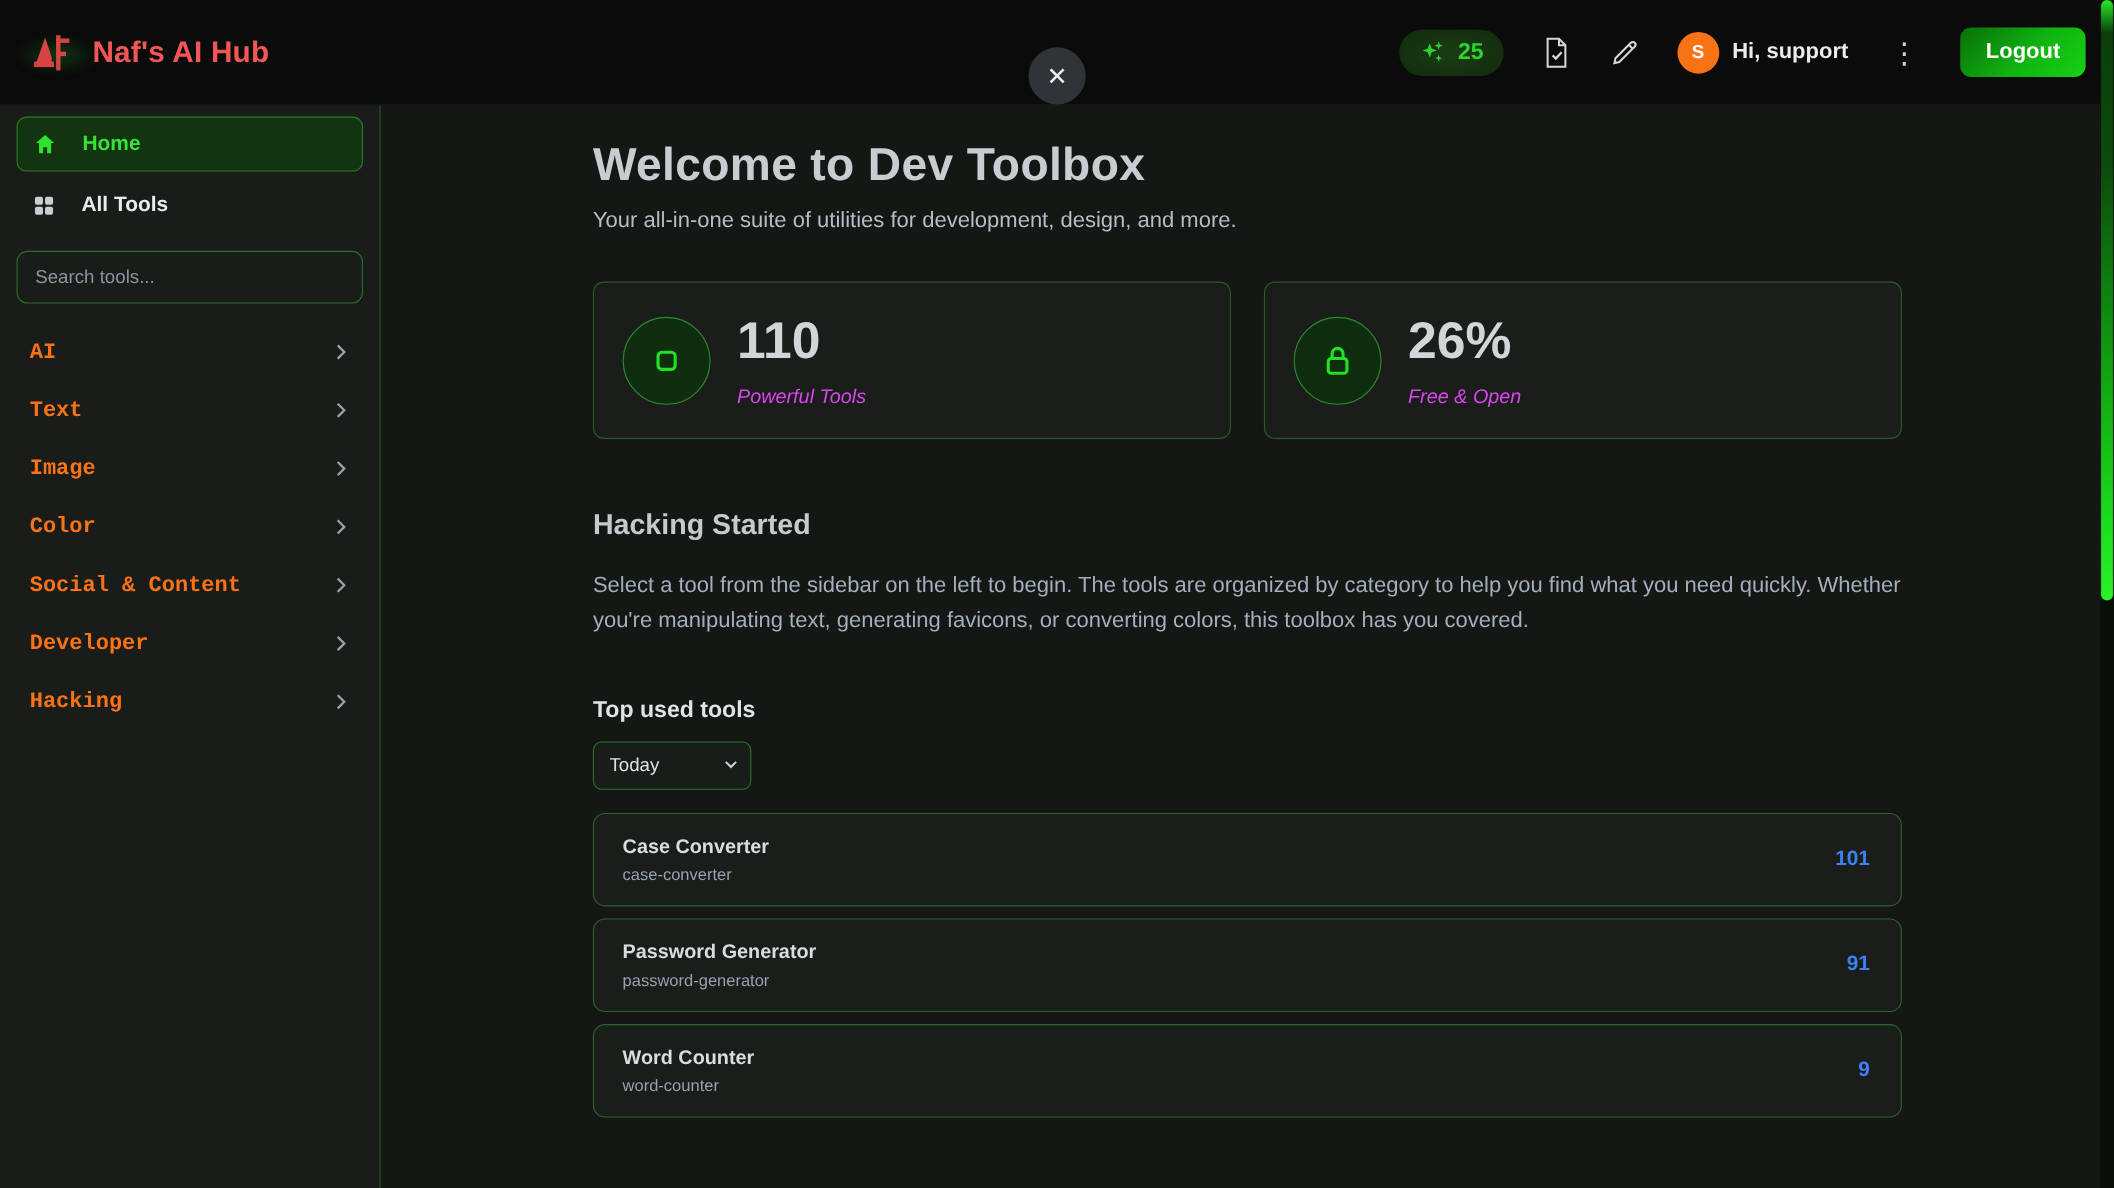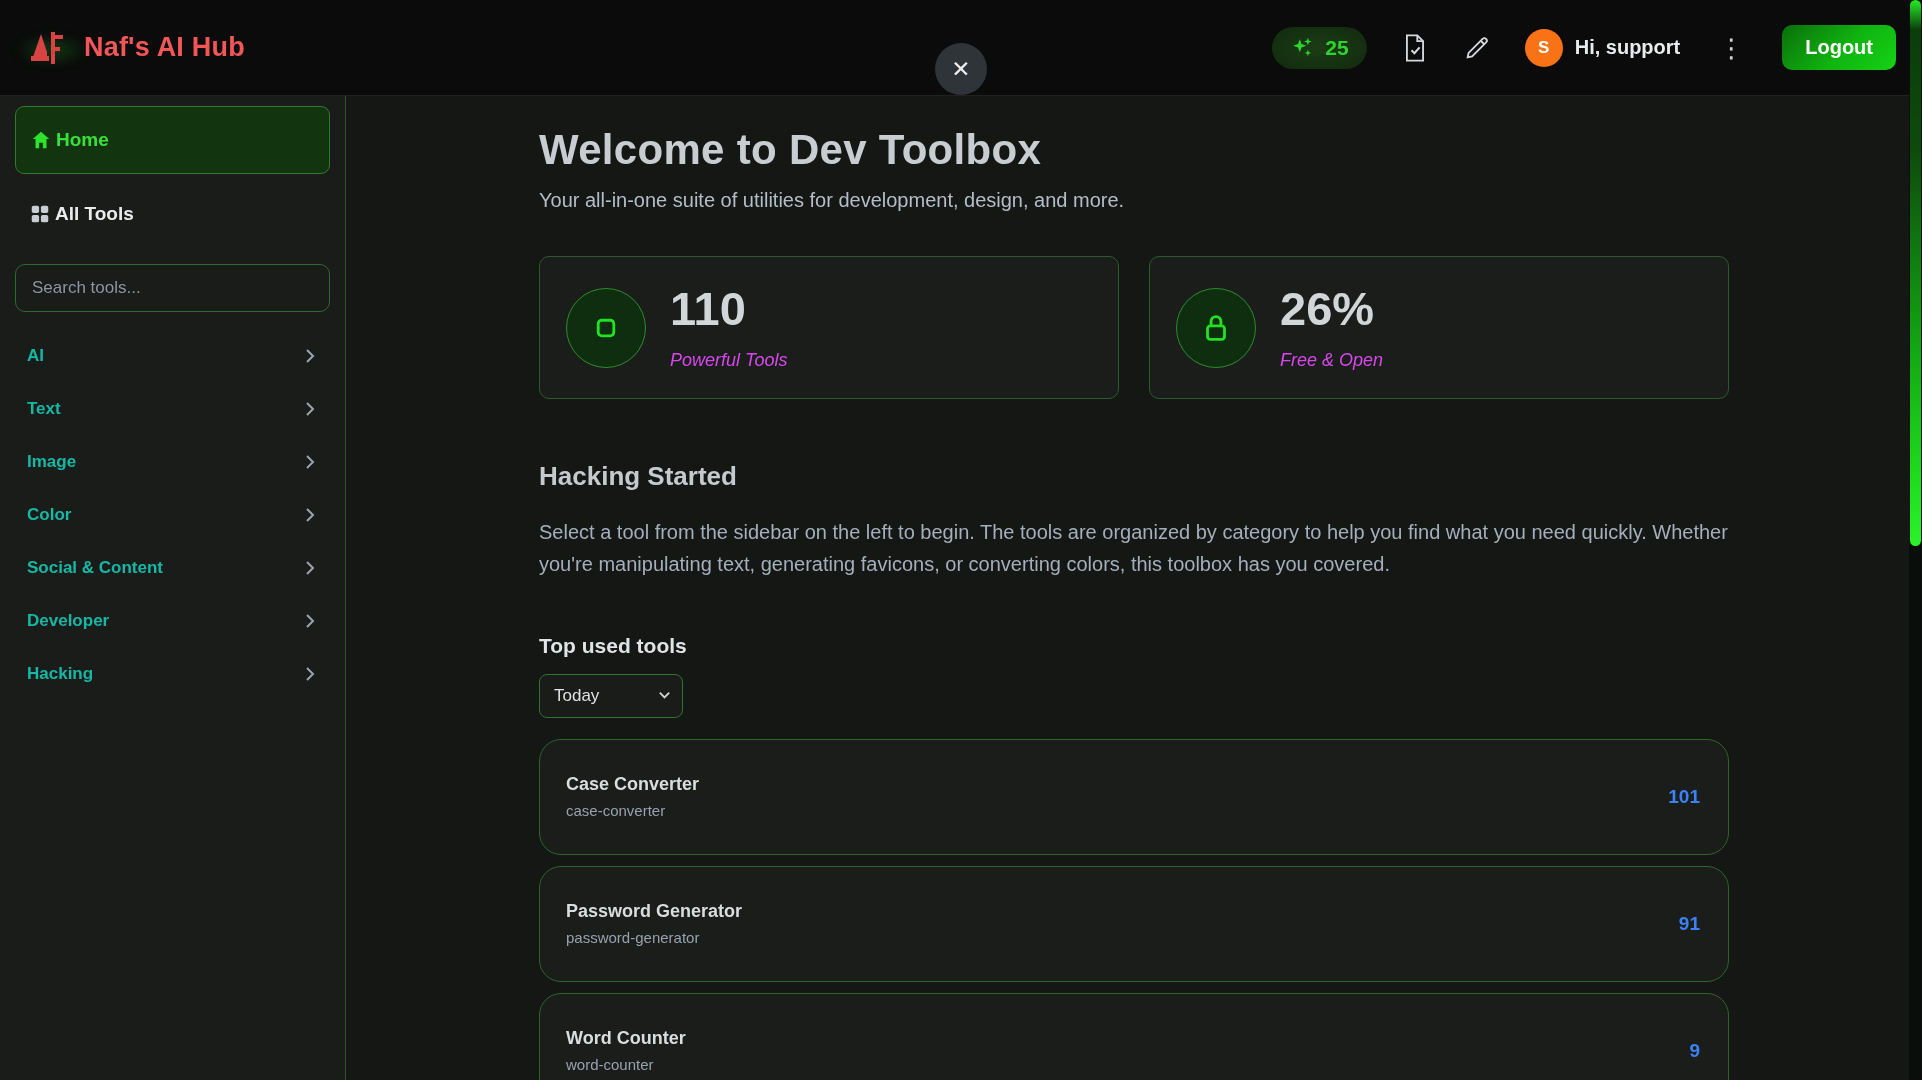--- a/index.html
+++ b/index.html
@@ -33,33 +33,33 @@
     width:52px; height:52px; border-radius:50%; background:#2e3437; color:#eceeef;
     font-size:23px; display:flex; align-items:center; justify-content:center;
     cursor:pointer; z-index:5; }
 
   
   .content-row { display:flex; height:984px; }
 
   
   .sidebar { width:346px; min-width:346px; background:#1a1c1a; border-right:1px solid #235b23;
     padding:10px 15px; }
-  .side-item { height:68px; display:flex; align-items:center; gap:4px; padding:12px 14px;
+  .side-item { height:50px; display:flex; align-items:center; gap:23px; padding:12px 14px;
     border-radius:9px; cursor:pointer; margin-bottom:6px; }
   .side-item.active { background:#12340f; border:1px solid #2d7c2d; }
   .side-item.active .side-label { color:#38e138; }
   .side-label { font-size:19px; font-weight:600; color:#e9ebed; }
   .search-wrap { margin:16px 0 22px; }
   .search-input { width:100%; height:48px; background:transparent; border:1px solid #2c6b2c;
     border-radius:10px; padding:0 16px; color:#cfd3d6; font-size:17px; font-family:inherit;
     outline:none; }
   .search-input::placeholder { color:#8b95a1; }
   .cat-item { height:44px; display:flex; align-items:center; justify-content:space-between;
     padding:0 12px; margin-bottom:9px; border-radius:8px; cursor:pointer; }
-  .cat-label { font-size:17px; font-weight:600; color:#14b8a6; }
+  .cat-label { font-size:20px; font-weight:600; color:#f97316;font-family:Liberation Mono, monospace; }
 
   
   .main { flex:1; overflow:hidden; }
   .col { width:1190px; margin:0 auto; }
   .h1 { margin-top:30px; font-size:42px; font-weight:800; color:#c9cdd1; letter-spacing:.3px; }
   .subtitle { margin-top:15px; font-size:20px; color:#b4bec8; }
   .stats-row { display:flex; gap:30px; margin-top:44px; }
   .stat-card { flex:1; height:143px; background:#1b1d1a; border:1px solid #2a5c2a;
     border-radius:10px; display:flex; align-items:center; padding:0 26px; gap:24px; }
   .stat-bubble { width:80px; height:80px; border-radius:50%; background:#0f2e0f;
@@ -72,22 +72,22 @@
   .body-text { margin-top:24px; font-size:20px; line-height:1.62; color:#a3afbc; }
   .h3 { margin-top:53px; font-size:21px; font-weight:700; color:#e1e4e7; }
   .range-row { margin-top:16px; display:flex; align-items:center; gap:26px; }
   .select-wrap { position:relative; width:144px; height:44px; }
   .range-select { width:100%; height:100%; appearance:none; -webkit-appearance:none;
     background:#1a1c19; border:1px solid #2d742d; border-radius:8px; color:#dfe2e5;
     font-size:17px; font-family:inherit; padding:0 30px 0 14px; cursor:pointer; outline:none; }
   .select-caret { position:absolute; right:11px; top:13px; pointer-events:none; }
   .range-caption { font-size:19px; color:#a3afbc; }
   .tool-list { margin-top:21px; }
-  .tool-row { height:116px; margin-bottom:11px; background:#1b1d1a; border:1px solid #2c642c;
-    border-radius:22px; display:flex; align-items:center; justify-content:space-between;
+  .tool-row { height:85px; margin-bottom:11px; background:#1b1d1a; border:1px solid #2c642c;
+    border-radius:11px; display:flex; align-items:center; justify-content:space-between;
     padding:0 28px 0 26px; cursor:pointer; }
   .tool-name { font-size:18px; font-weight:700; color:#dadde0; }
   .tool-slug { font-size:15px; color:#97a2af; margin-top:7px; }
   .tool-count { font-size:19px; font-weight:700; color:#3b82f6; }
 
   
   .scrollbar-track { position:fixed; right:0; top:0; width:13px; height:1080px;
     background:#090e0b; z-index:9; }
   .scrollbar-thumb { position:absolute; left:1px; top:0; width:11px; height:546px;
     border-radius:7px;

